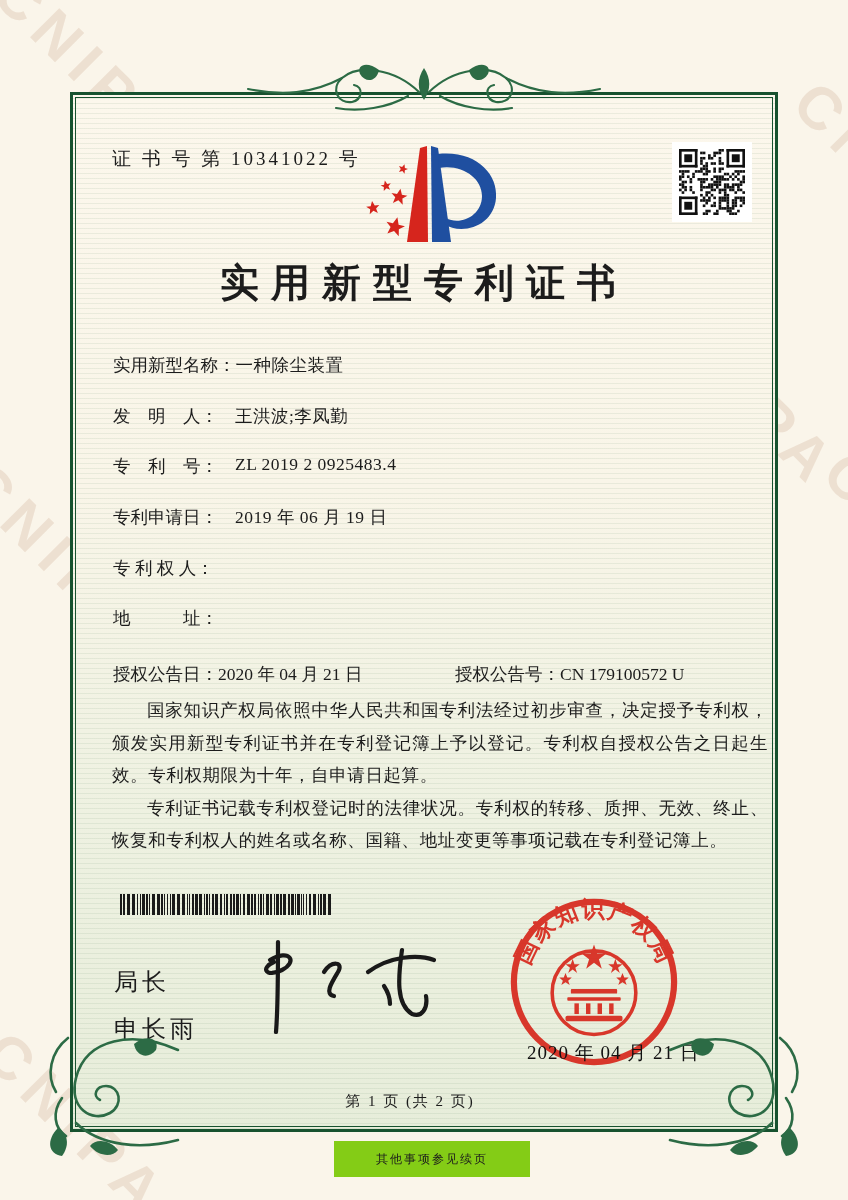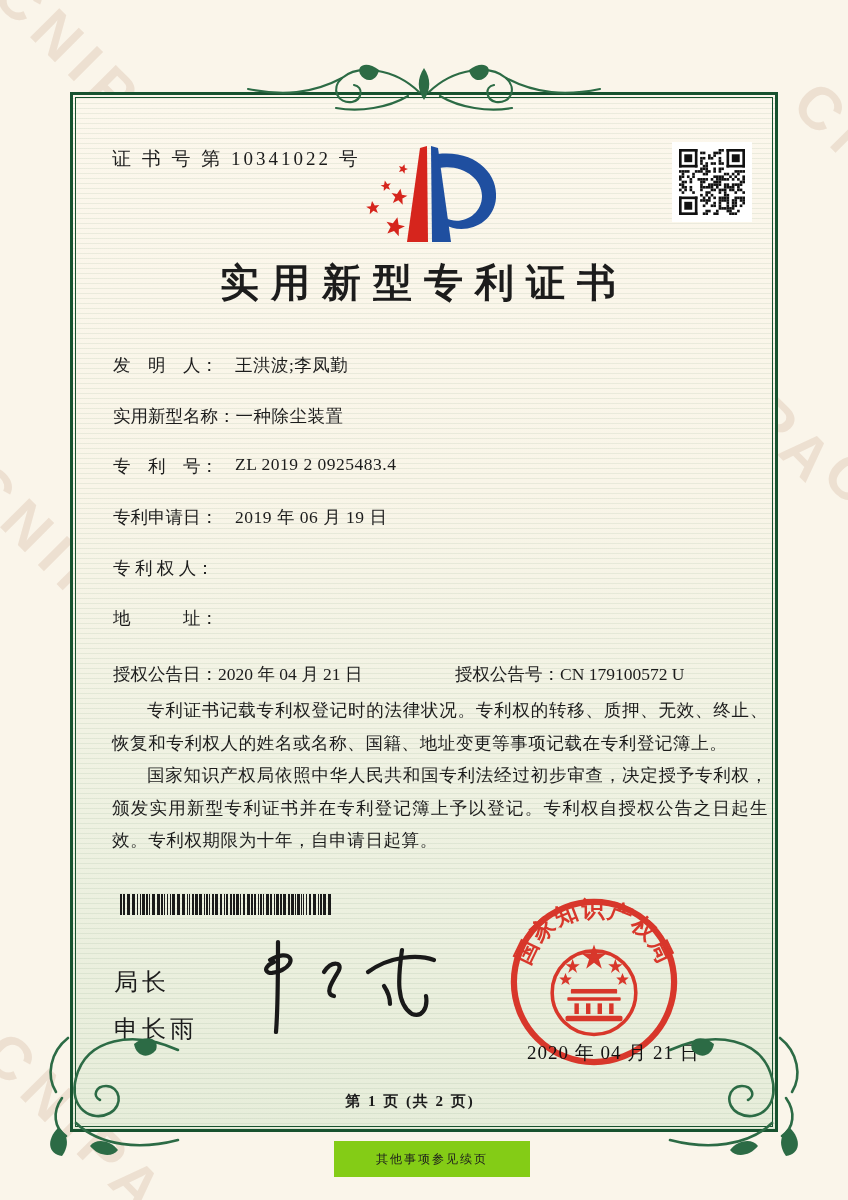--- a/index.html
+++ b/index.html
@@ -59,21 +59,21 @@
   .signer{position:absolute; left:114px; top:966px; font-size:24px; letter-spacing:4px;}
   .signer .t{margin-bottom:15px;}
   .signature{position:absolute; left:232px; top:938px;}
   .seal{position:absolute; left:505px; top:893px; z-index:4;}
   .seal-date{
     position:absolute; left:527px; top:1040px; z-index:5;
     font-size:19px; letter-spacing:1px; color:#111;
   }
   .page-indicator{
     position:absolute; left:70px; top:1092px; width:680px;
-    text-align:center; font-size:15px; letter-spacing:2px;font-weight:bold;
+    text-align:center; font-size:15px; letter-spacing:2px;
   }
   .footer-note{
     position:absolute; left:334px; top:1141px; width:196px; height:36px;
     background:#84cc16; display:flex; align-items:center; justify-content:center;
     font-size:12px; letter-spacing:2px; z-index:3;
   }
   .ornament{position:absolute; z-index:4; pointer-events:none;}
   svg{display:block;}
 </style>
 </head>
@@ -386,26 +386,26 @@
           <rect x="57" y="72" width="3" height="3" fill="#111"></rect>
           <rect x="60" y="72" width="3" height="3" fill="#111"></rect>
           <rect x="63" y="72" width="3" height="3" fill="#111"></rect>
         </svg>
     </div>
 
     <div class="title">实用新型专利证书</div>
 
     <div class="fields" id="fields-container">
         <div class="field-row">
+          <span class="field-label">实用新型名称：</span>
+          <span class="field-value">一种除尘装置</span>
+        </div>
+        <div class="field-row">
           <span class="field-label">发　明　人：</span>
           <span class="field-value">王洪波;李凤勤</span>
-        </div>
-        <div class="field-row">
-          <span class="field-label">实用新型名称：</span>
-          <span class="field-value">一种除尘装置</span>
         </div>
         <div class="field-row">
           <span class="field-label">专　利　号：</span>
           <span class="field-value">ZL 2019 2 0925483.4</span>
         </div>
         <div class="field-row">
           <span class="field-label">专利申请日：</span>
           <span class="field-value">2019 年 06 月 19 日</span>
         </div>
         <div class="field-row">
@@ -419,22 +419,22 @@
     <div class="grant-row">
       <div>
         <span>授权公告日：</span><span>2020 年 04 月 21 日</span>
       </div>
       <div class="grant-col2">
         <span>授权公告号：</span><span>CN 179100572 U</span>
       </div>
     </div>
 
     <div class="body-text" id="body-paragraphs">
+        <p>国家知识产权局依照中华人民共和国专利法经过初步审查，决定授予专利权，颁发实用新型专利证书并在专利登记簿上予以登记。专利权自授权公告之日起生效。专利权期限为十年，自申请日起算。</p>
         <p>专利证书记载专利权登记时的法律状况。专利权的转移、质押、无效、终止、恢复和专利权人的姓名或名称、国籍、地址变更等事项记载在专利登记簿上。</p>
-        <p>国家知识产权局依照中华人民共和国专利法经过初步审查，决定授予专利权，颁发实用新型专利证书并在专利登记簿上予以登记。专利权自授权公告之日起生效。专利权期限为十年，自申请日起算。</p>
       </div>
 
     <div class="barcode">
       <svg id="barcode-svg" width="216" height="21" viewBox="0 0 216 21">
           <rect x="0" y="0" width="2" height="21" fill="#1a1a1a"></rect>
           <rect x="3" y="0" width="2" height="21" fill="#1a1a1a"></rect>
           <rect x="7" y="0" width="3" height="21" fill="#1a1a1a"></rect>
           <rect x="12" y="0" width="3" height="21" fill="#1a1a1a"></rect>
           <rect x="17" y="0" width="1" height="21" fill="#1a1a1a"></rect>
           <rect x="20" y="0" width="1" height="21" fill="#1a1a1a"></rect>

